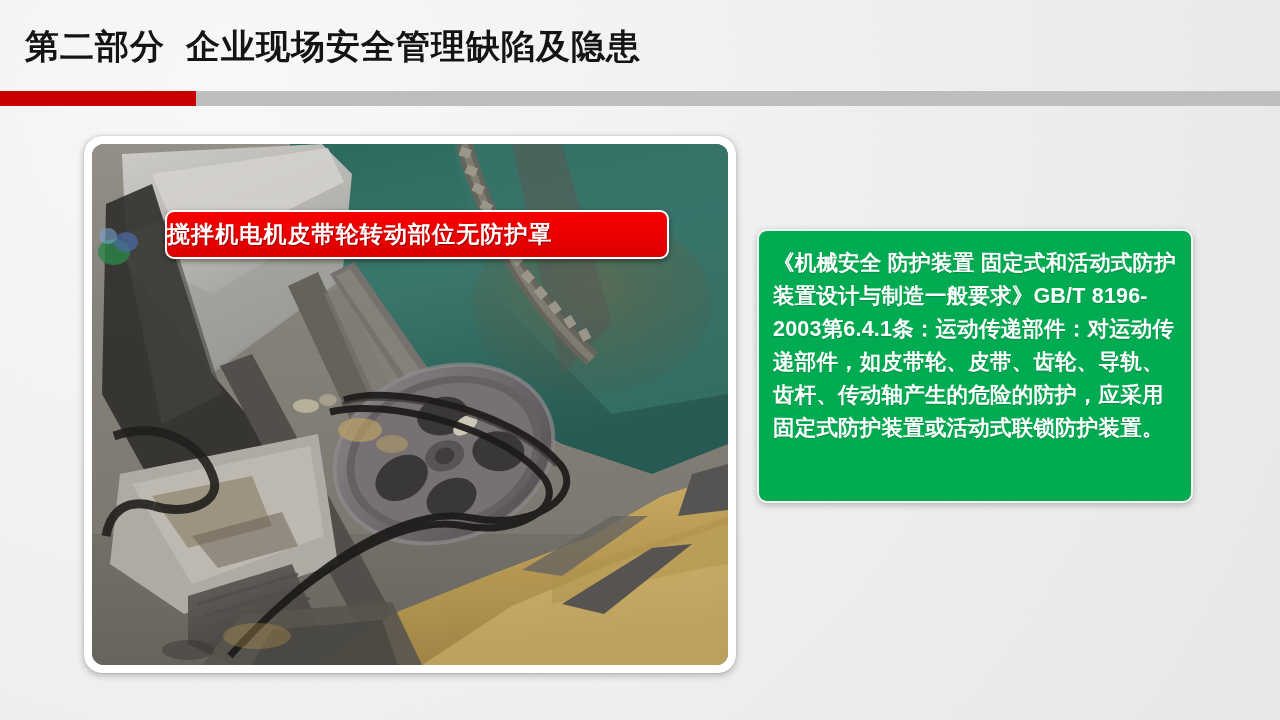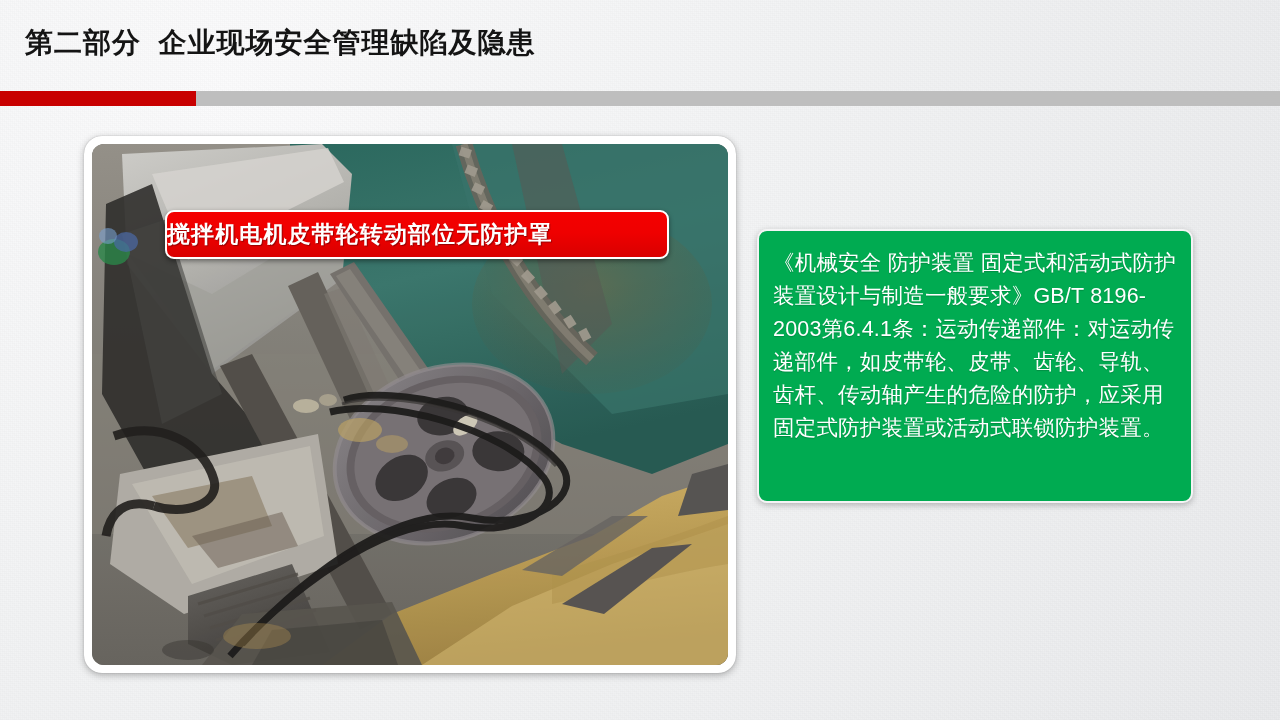--- a/index.html
+++ b/index.html
@@ -32,21 +32,21 @@
       repeating-linear-gradient(0deg, rgba(0,0,0,.016) 0 1px, rgba(255,255,255,.018) 1px 2px),
       repeating-linear-gradient(90deg, rgba(0,0,0,.014) 0 1px, rgba(255,255,255,.016) 1px 2px),
       repeating-linear-gradient(37deg, rgba(0,0,0,.012) 0 2px, rgba(255,255,255,.012) 2px 4px);
   }
 
   
   .page-title {
     position: absolute;
     left: 25px;
     top: 26px;
-    font-size: 28px;
+    font-size: 34px;
     font-weight: bold;
     color: #141414;
     letter-spacing: 1px;
     white-space: pre;
     line-height: 1.2;
     z-index: 4;
   }
   .rule {
     position: absolute;
     left: 0;
@@ -130,21 +130,21 @@
     background: #00ab51;
     border: 2px solid #f4f4f5;
     box-shadow: 0 2px 6px rgba(70,70,70,.35);
     padding: 16px 14px 10px 14px;
     z-index: 5;
   }
   .standard-text {
     color: #ffffff;
     font-size: 21.5px;
     line-height: 33px;
-    font-weight: normal;
+    font-weight: bold;
     letter-spacing: .2px;
     white-space: pre-wrap;
     text-align: left;
     text-shadow: 0 1px 1px rgba(0,0,0,.18);
   }
 </style>
 </head>
 <body>
 
 <div class="slide">

